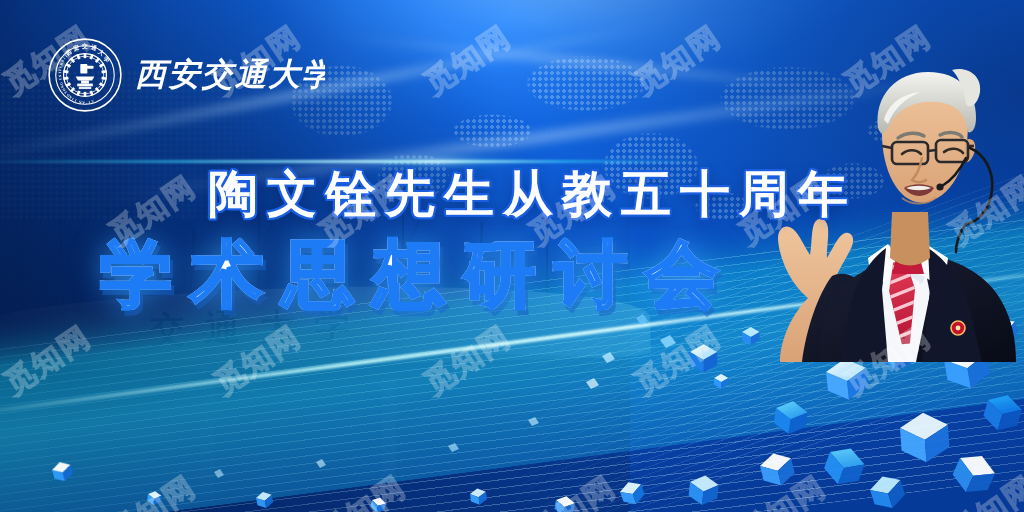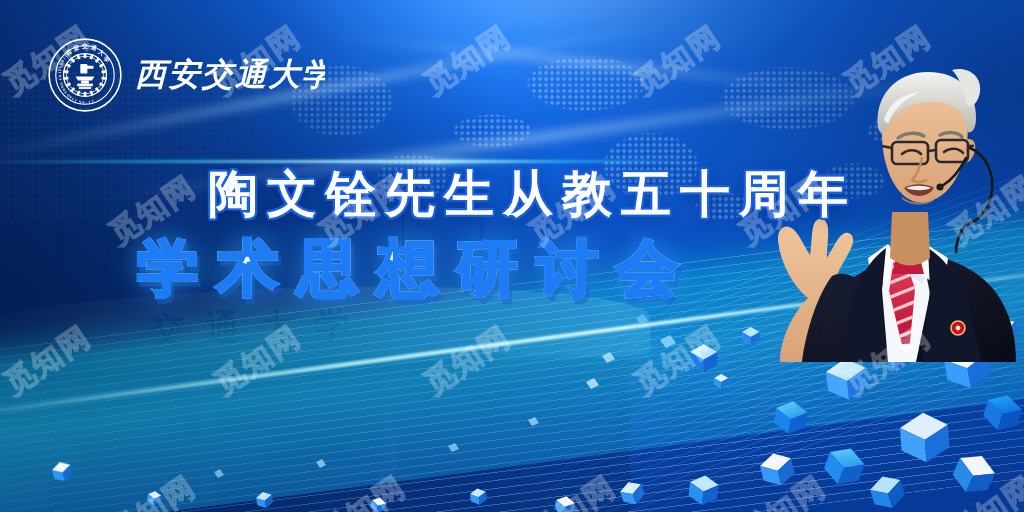--- a/index.html
+++ b/index.html
@@ -160,30 +160,29 @@
     white-space:nowrap;
     text-shadow:
       0 0 0 #1f6dff,
       1.6px 1.6px 0 #1b5fe0, -1.6px 1.6px 0 #1b5fe0, 1.6px -1.6px 0 #1b5fe0, -1.6px -1.6px 0 #1b5fe0,
       0 2.2px 0 #1b5fe0, 0 -2.2px 0 #1b5fe0, 2.2px 0 0 #1b5fe0, -2.2px 0 0 #1b5fe0,
       0 4px 14px rgba(4,28,80,.45);
   }
   #maintitle{
     position:absolute;left:100px;top:238px;
     font-family:"Liberation Sans",sans-serif;
-    font-size:61px;font-weight:700;letter-spacing:19px;
+    font-size:72px;font-weight:700;letter-spacing:19px;
     white-space:nowrap;line-height:1;
     color:#ecfbff;
     background:linear-gradient(180deg,#ffffff 0%,#ffffff 42%,#d9f4ff 68%,#bfecff 100%);
     -webkit-background-clip:text;background-clip:text;
     -webkit-text-fill-color:transparent;
     -webkit-text-stroke:3px #1d7bf5;
     paint-order:stroke fill;
     filter:drop-shadow(0 0 14px rgba(60,175,255,.55)) drop-shadow(3px 5px 0 rgba(18,88,190,.55));
-    margin-left:37px;
   }
   #maintitle-shadow{
     position:absolute;left:100px;top:238px;
     font-family:"Liberation Sans",sans-serif;
     font-size:92px;font-weight:700;letter-spacing:19px;white-space:nowrap;line-height:1;
     color:transparent;-webkit-text-stroke:8px rgba(22,100,210,.45);
     filter:blur(2px);z-index:-1;
   }
 
   

